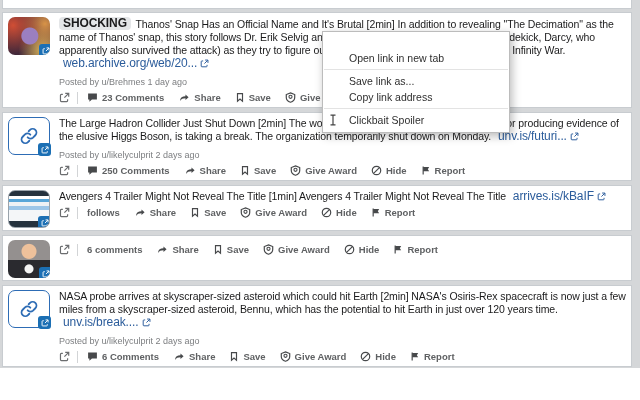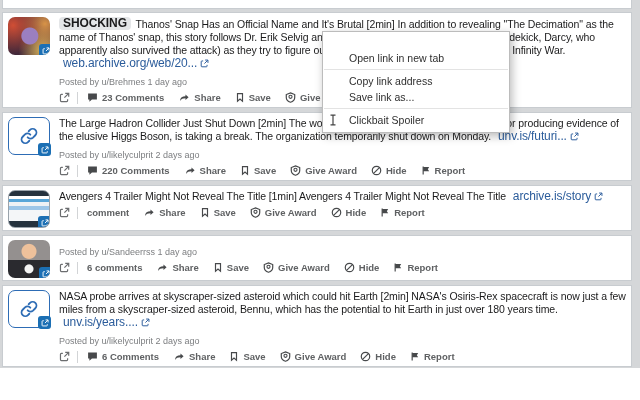--- a/index.html
+++ b/index.html
@@ -155,21 +155,21 @@
               <svg width="11" height="11" viewBox="0 0 12 12">
                 <path d="M4.2 2.6H2.6a1 1 0 0 0-1 1v5.8a1 1 0 0 0 1 1h5.8a1 1 0 0 0 1-1V7.8" fill="none" stroke="#6b6d6f" stroke-width="1.3"></path>
                 <path d="M6.8 1.4h3.8v3.8M10.3 1.7 5.9 6.1" fill="none" stroke="#6b6d6f" stroke-width="1.3"></path>
               </svg>
             </span>
           <span class="vdiv"></span>
           <span class="act">
               <svg width="11" height="11" viewBox="0 0 12 12">
                 <path d="M1.2 1.6h9.6v6.6H5.4L2.6 10.6V8.2H1.2z" fill="#47494b"></path>
               </svg>
-              <span>220 Comments</span>
+              <span>250 Comments</span>
             </span>
           <span class="act">
               <svg width="12" height="11" viewBox="0 0 12 12">
                 <path d="M7.6 2.8 11 5.8 7.6 8.8V6.9C4.9 6.9 3 7.7 1.6 9.7 1.8 6.2 4.2 4.7 7.6 4.7z" fill="#47494b"></path>
               </svg>
               <span>Share</span>
             </span>
           <span class="act">
               <svg width="10" height="11" viewBox="0 0 12 12">
                 <path d="M3 1.4h6v9L6 7.9 3 10.4z" fill="none" stroke="#47494b" stroke-width="1.4"></path>
@@ -206,35 +206,35 @@
         <span class="tbadge">
           <svg width="8" height="8" viewBox="0 0 12 12">
               <path d="M4.2 2.6H2.6a1 1 0 0 0-1 1v5.8a1 1 0 0 0 1 1h5.8a1 1 0 0 0 1-1V7.8" fill="none" stroke="#fff" stroke-width="1.4"></path>
               <path d="M6.8 1.4h3.8v3.8M10.3 1.7 5.9 6.1" fill="none" stroke="#fff" stroke-width="1.4"></path>
             </svg>
         </span>
       </div>
       <div class="body">
         <div class="p-title">
           <span>Avengers 4 Trailer Might Not Reveal The Title [1min] Avengers 4 Trailer Might Not Reveal The Title</span>
-          <span class="p-link"><span>archive.is/story</span><svg width="9" height="9" viewBox="0 0 12 12">
+          <span class="p-link"><span>arrives.is/kBaIF</span><svg width="9" height="9" viewBox="0 0 12 12">
                 <path d="M4.2 2.6H2.6a1 1 0 0 0-1 1v5.8a1 1 0 0 0 1 1h5.8a1 1 0 0 0 1-1V7.8" fill="none" stroke="#2b5c9b" stroke-width="1.3"></path>
                 <path d="M6.8 1.4h3.8v3.8M10.3 1.7 5.9 6.1" fill="none" stroke="#2b5c9b" stroke-width="1.3"></path>
               </svg></span>
         </div>
         <div class="actions">
           <span class="act-ic">
               <svg width="11" height="11" viewBox="0 0 12 12">
                 <path d="M4.2 2.6H2.6a1 1 0 0 0-1 1v5.8a1 1 0 0 0 1 1h5.8a1 1 0 0 0 1-1V7.8" fill="none" stroke="#6b6d6f" stroke-width="1.3"></path>
                 <path d="M6.8 1.4h3.8v3.8M10.3 1.7 5.9 6.1" fill="none" stroke="#6b6d6f" stroke-width="1.3"></path>
               </svg>
             </span>
           <span class="vdiv"></span>
           <span class="act">
-              <span>comment</span>
+              <span>follows</span>
             </span>
           <span class="act">
               <svg width="12" height="11" viewBox="0 0 12 12">
                 <path d="M7.6 2.8 11 5.8 7.6 8.8V6.9C4.9 6.9 3 7.7 1.6 9.7 1.8 6.2 4.2 4.7 7.6 4.7z" fill="#47494b"></path>
               </svg>
               <span>Share</span>
             </span>
           <span class="act">
               <svg width="10" height="11" viewBox="0 0 12 12">
                 <path d="M3 1.4h6v9L6 7.9 3 10.4z" fill="none" stroke="#47494b" stroke-width="1.4"></path>
@@ -269,21 +269,20 @@
     <article class="card">
       <div class="thumb thumb-img thumb-portrait">
         <span class="tbadge">
           <svg width="8" height="8" viewBox="0 0 12 12">
               <path d="M4.2 2.6H2.6a1 1 0 0 0-1 1v5.8a1 1 0 0 0 1 1h5.8a1 1 0 0 0 1-1V7.8" fill="none" stroke="#fff" stroke-width="1.4"></path>
               <path d="M6.8 1.4h3.8v3.8M10.3 1.7 5.9 6.1" fill="none" stroke="#fff" stroke-width="1.4"></path>
             </svg>
         </span>
       </div>
       <div class="body">
-        <div class="meta">Posted by u/Sandeerrss 1 day ago</div>
         <div class="actions">
           <span class="act-ic">
               <svg width="11" height="11" viewBox="0 0 12 12">
                 <path d="M4.2 2.6H2.6a1 1 0 0 0-1 1v5.8a1 1 0 0 0 1 1h5.8a1 1 0 0 0 1-1V7.8" fill="none" stroke="#6b6d6f" stroke-width="1.3"></path>
                 <path d="M6.8 1.4h3.8v3.8M10.3 1.7 5.9 6.1" fill="none" stroke="#6b6d6f" stroke-width="1.3"></path>
               </svg>
             </span>
           <span class="vdiv"></span>
           <span class="act">
               <span>6 comments</span>
@@ -333,22 +332,22 @@
           </svg>
         <span class="tbadge">
           <svg width="8" height="8" viewBox="0 0 12 12">
               <path d="M4.2 2.6H2.6a1 1 0 0 0-1 1v5.8a1 1 0 0 0 1 1h5.8a1 1 0 0 0 1-1V7.8" fill="none" stroke="#fff" stroke-width="1.4"></path>
               <path d="M6.8 1.4h3.8v3.8M10.3 1.7 5.9 6.1" fill="none" stroke="#fff" stroke-width="1.4"></path>
             </svg>
         </span>
       </div>
       <div class="body">
         <div class="p-title">
-          <span>NASA probe arrives at skyscraper-sized asteroid which could hit Earth [2min] NASA's Osiris-Rex spacecraft is now just a few miles from a skyscraper-sized asteroid, Bennu, which has the potential to hit Earth in just over 180 years time.</span>
-          <span class="p-link"><span>unv.is/years....</span><svg width="9" height="9" viewBox="0 0 12 12">
+          <span>NASA probe arrives at skyscraper-sized asteroid which could hit Earth [2min] NASA's Osiris-Rex spacecraft is now just a few miles from a skyscraper-sized asteroid, Bennu, which has the potential to hit Earth in just over 120 years time.</span>
+          <span class="p-link"><span>unv.is/break....</span><svg width="9" height="9" viewBox="0 0 12 12">
                 <path d="M4.2 2.6H2.6a1 1 0 0 0-1 1v5.8a1 1 0 0 0 1 1h5.8a1 1 0 0 0 1-1V7.8" fill="none" stroke="#2b5c9b" stroke-width="1.3"></path>
                 <path d="M6.8 1.4h3.8v3.8M10.3 1.7 5.9 6.1" fill="none" stroke="#2b5c9b" stroke-width="1.3"></path>
               </svg></span>
         </div>
         <div class="meta">Posted by u/likelyculprit 2 days ago</div>
         <div class="actions">
           <span class="act-ic">
               <svg width="11" height="11" viewBox="0 0 12 12">
                 <path d="M4.2 2.6H2.6a1 1 0 0 0-1 1v5.8a1 1 0 0 0 1 1h5.8a1 1 0 0 0 1-1V7.8" fill="none" stroke="#6b6d6f" stroke-width="1.3"></path>
                 <path d="M6.8 1.4h3.8v3.8M10.3 1.7 5.9 6.1" fill="none" stroke="#6b6d6f" stroke-width="1.3"></path>
@@ -396,22 +395,22 @@
             </span>
         </div>
       </div>
     </article>
 
   </div>
 
   <div class="ctx">
     <div class="ctx-item">Open link in new tab</div>
     <div class="ctx-sep"></div>
+    <div class="ctx-item">Save link as...</div>
     <div class="ctx-item">Copy link address</div>
-    <div class="ctx-item">Save link as...</div>
     <div class="ctx-sep"></div>
     <div class="ctx-item">
       <span class="ctx-ico">
         <svg width="10" height="12" viewBox="0 0 10 12">
             <path d="M2.5 1.2h5M5 1.2v9.6M2.5 10.8h5" fill="none" stroke="#444" stroke-width="1.2"></path>
           </svg>
       </span>
       <span>Clickbait Spoiler</span>
     </div>
   </div>

